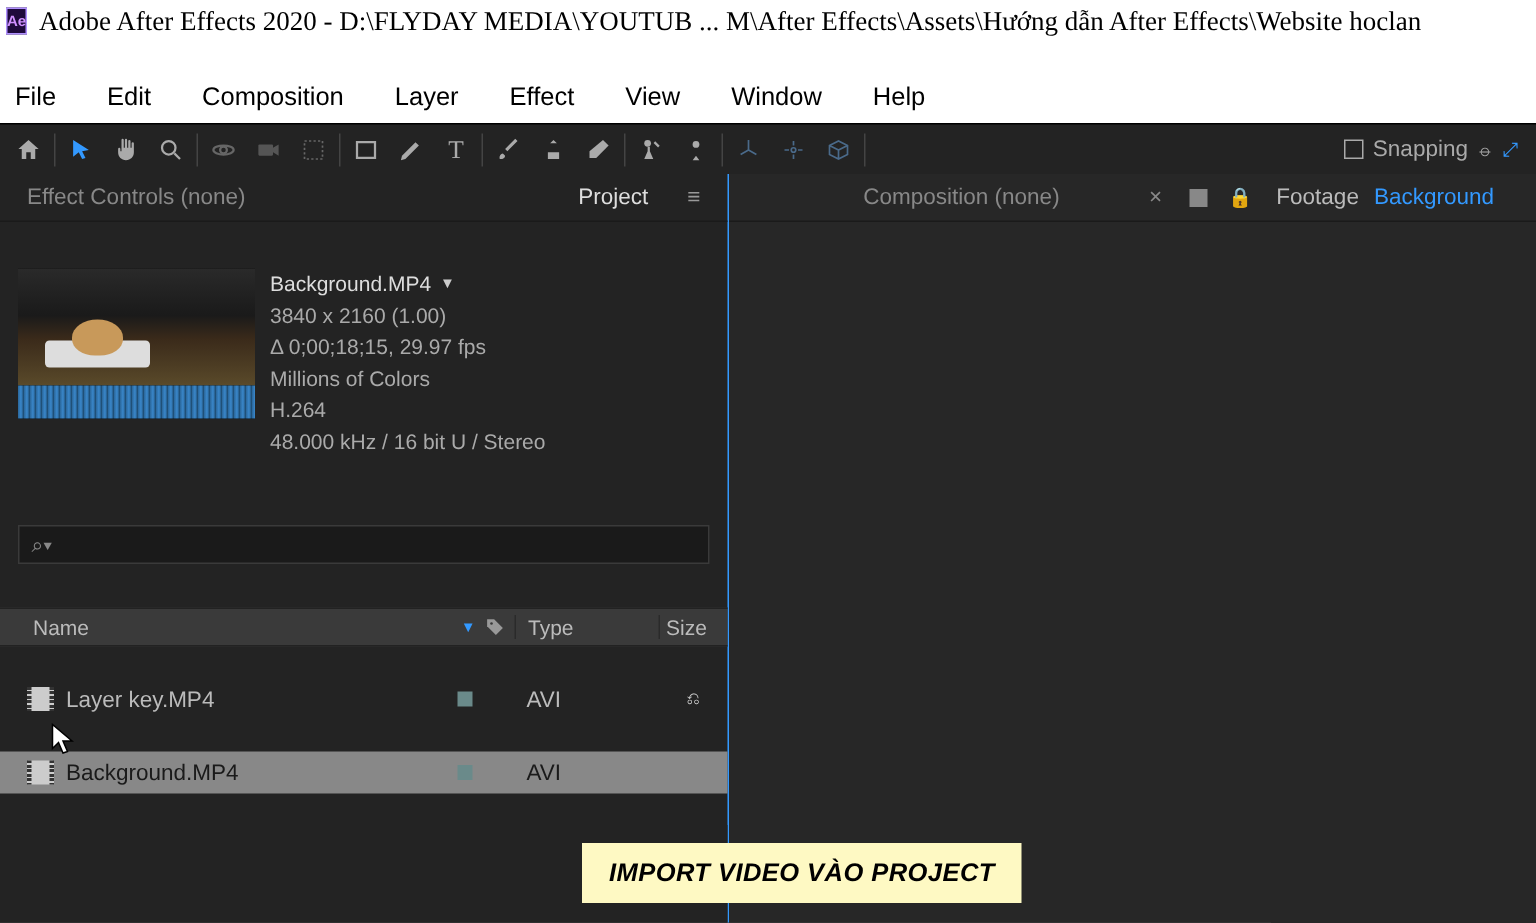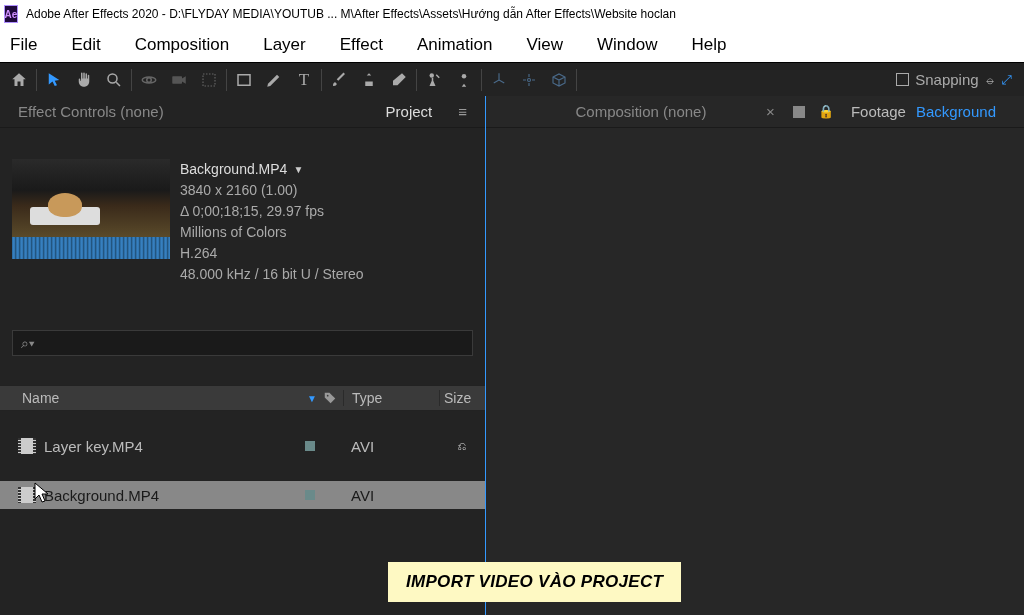--- a/index.html
+++ b/index.html
@@ -1,24 +1,24 @@
 <!DOCTYPE html>
 <html><head>
 <meta charset="utf-8">
 <style>
 * { margin: 0; padding: 0; box-sizing: border-box; font-family: "Segoe UI", Tahoma, sans-serif; }
 body { width: 1024px; height: 615px; background: #fff; overflow: hidden; position: relative; }
 
 
 .titlebar { height: 28px; background: #fff; display: flex; align-items: center; padding: 0 4px; gap: 8px; }
 .app-icon { width: 14px; height: 18px; background: #1f0a3c; border: 1px solid #b090ff; display: flex; align-items: center; justify-content: center; font-size: 10px; font-weight: bold; color: #d090ff; }
-.title-text { font-size: 12px; color: #000; }
-
-
-.menubar { height: 34px; background: #fff; display: flex; align-items: center; padding: 0 2px; gap: 18px; }
+.title-text { font-size: 18px; color: #000; font-family: Liberation Serif, serif; }
+
+
+.menubar { height: 34px; background: #fff; display: flex; align-items: center; padding: 0 2px; gap: 18px; margin-top: 20px; }
 .menubar span { font-size: 17px; color: #000; padding: 4px 8px; cursor: default; }
 
 
 .toolbar { height: 34px; background: #232323; display: flex; align-items: center; padding: 0 4px; gap: 0; border-top: 1px solid #000; }
 .tool-btn { width: 30px; height: 28px; display: flex; align-items: center; justify-content: center; color: #999; font-size: 16px; position: relative; }
 .tool-btn.active { color: #3399ff; }
 .tool-sep { width: 1px; height: 22px; background: #444; margin: 0 2px; }
 .snapping-group { margin-left: auto; display: flex; align-items: center; gap: 6px; color: #aaa; font-size: 15px; padding-right: 8px; }
 .sq-check { width: 13px; height: 13px; border: 1.5px solid #aaa; }
 
@@ -94,21 +94,20 @@
   <div class="app-icon">Ae</div>
   <div class="title-text">Adobe After Effects 2020 - D:\FLYDAY MEDIA\YOUTUB ... M\After Effects\Assets\Hướng dẫn After Effects\Website hoclan</div>
 </div>
 
 <div class="menubar">
   <span>File</span>
   <span>Edit</span>
   <span>Composition</span>
   <span>Layer</span>
   <span>Effect</span>
-  <span>Animation</span>
   <span>View</span>
   <span>Window</span>
   <span>Help</span>
 </div>
 
 <div class="toolbar">
   <div class="tool-btn">
     <svg class="icon-svg" viewBox="0 0 24 24" fill="#aaa">
         <path d="M12 3l9 8h-3v9h-4v-6h-4v6H6v-9H3z"></path>
       </svg>

